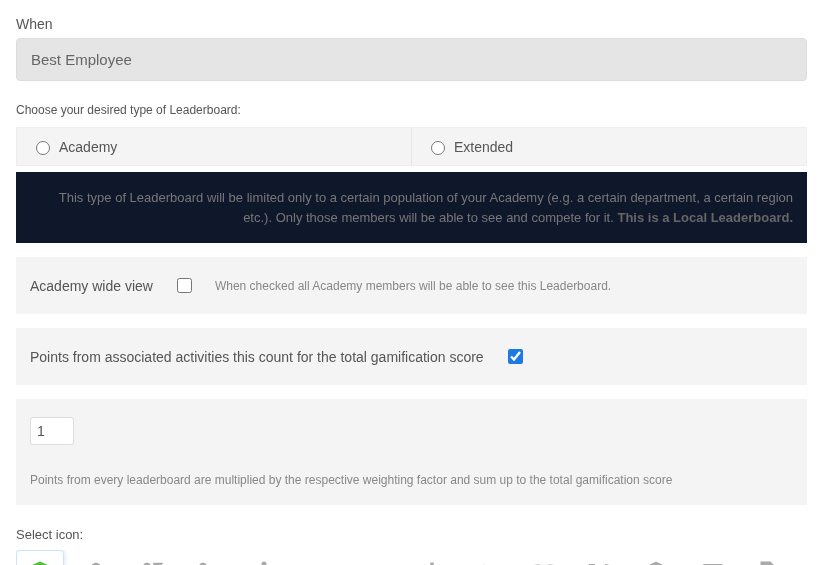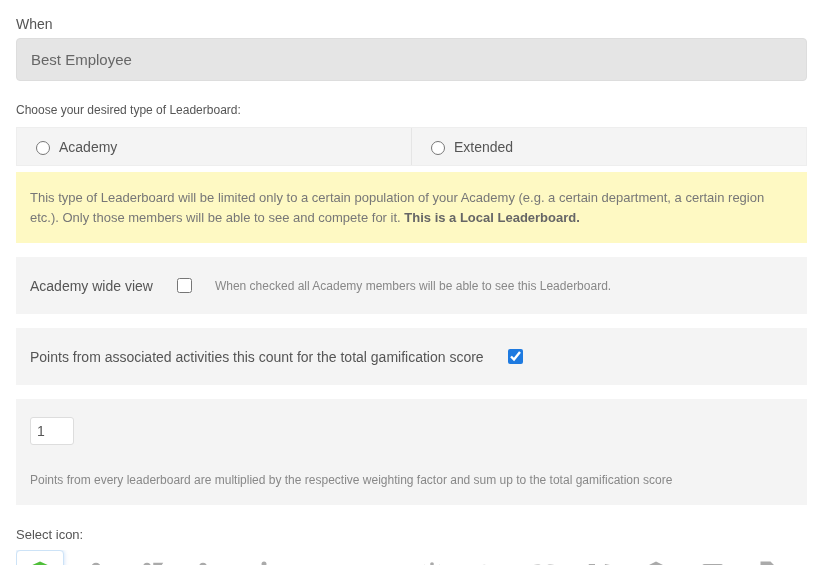--- a/index.html
+++ b/index.html
@@ -47,26 +47,27 @@
     cursor: pointer;
   }
   .radio-cell:last-child { border-right: none; }
   .radio-cell input[type=radio] {
     accent-color: #1e7ae0;
     width: 14px;
     height: 14px;
   }
   .radio-cell span { color: #555; font-size: 14px; text-align: right; }
   .desc-box {
-    background: #fef9c3;
+    background: #0f172a;
     padding: 16px 14px;
     font-size: 13px;
     color: #777;
     line-height: 1.5;
     margin-top: 6px;
+    text-align: right;
   }
   .desc-box b { font-weight: 600; color: #666; }
   .opt-box {
     background: #f4f4f4;
     padding: 18px 14px;
     margin-top: 14px;
     display: flex;
     flex-wrap: wrap;
     align-items: center;
     gap: 20px;

